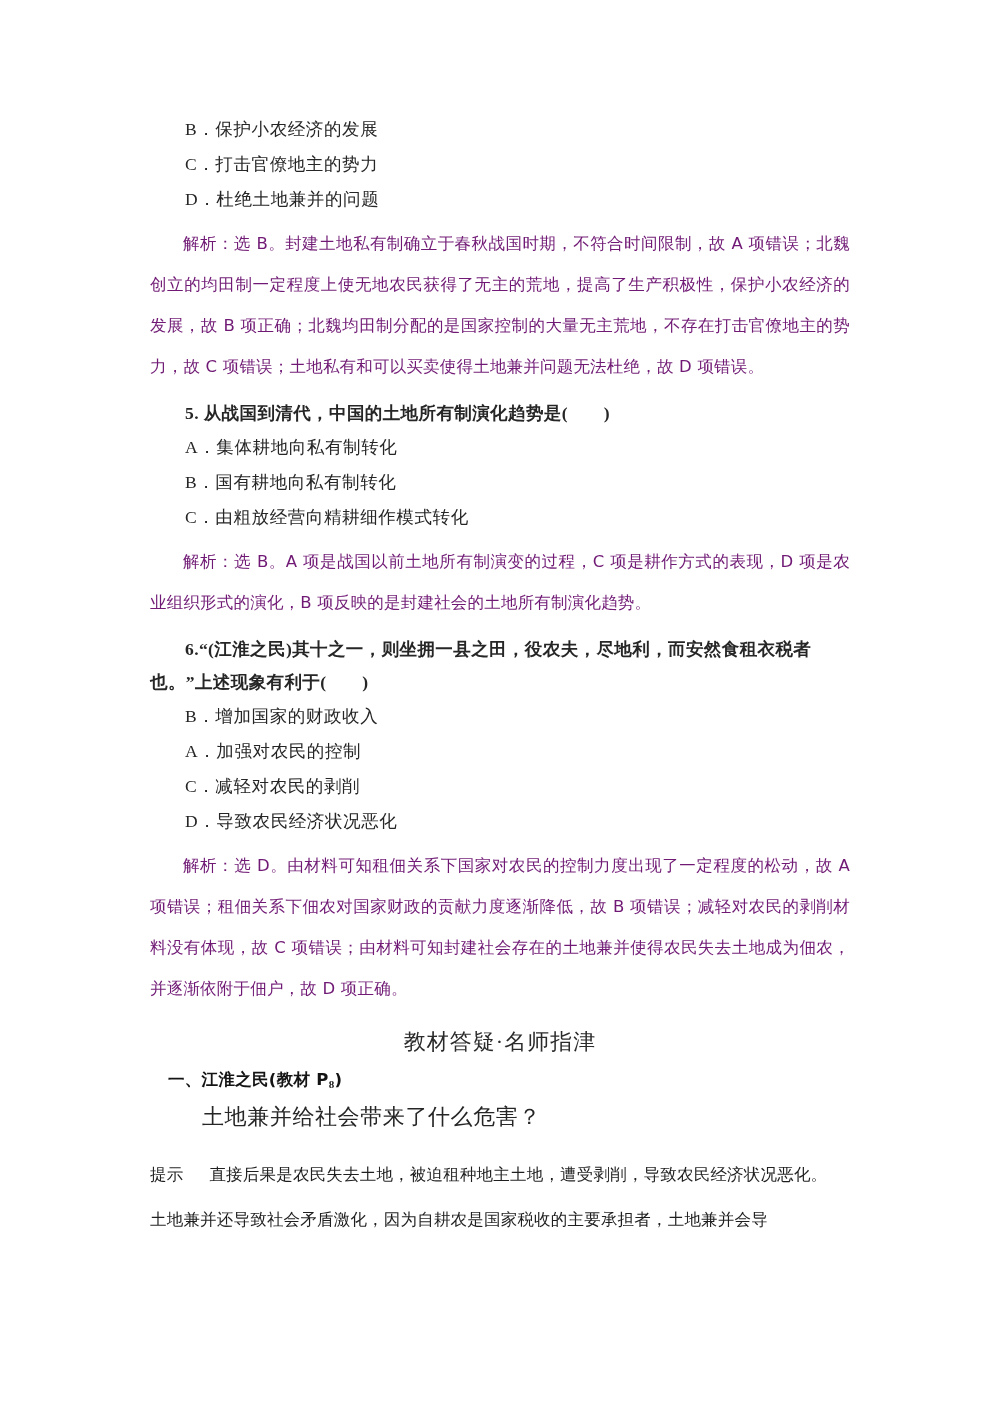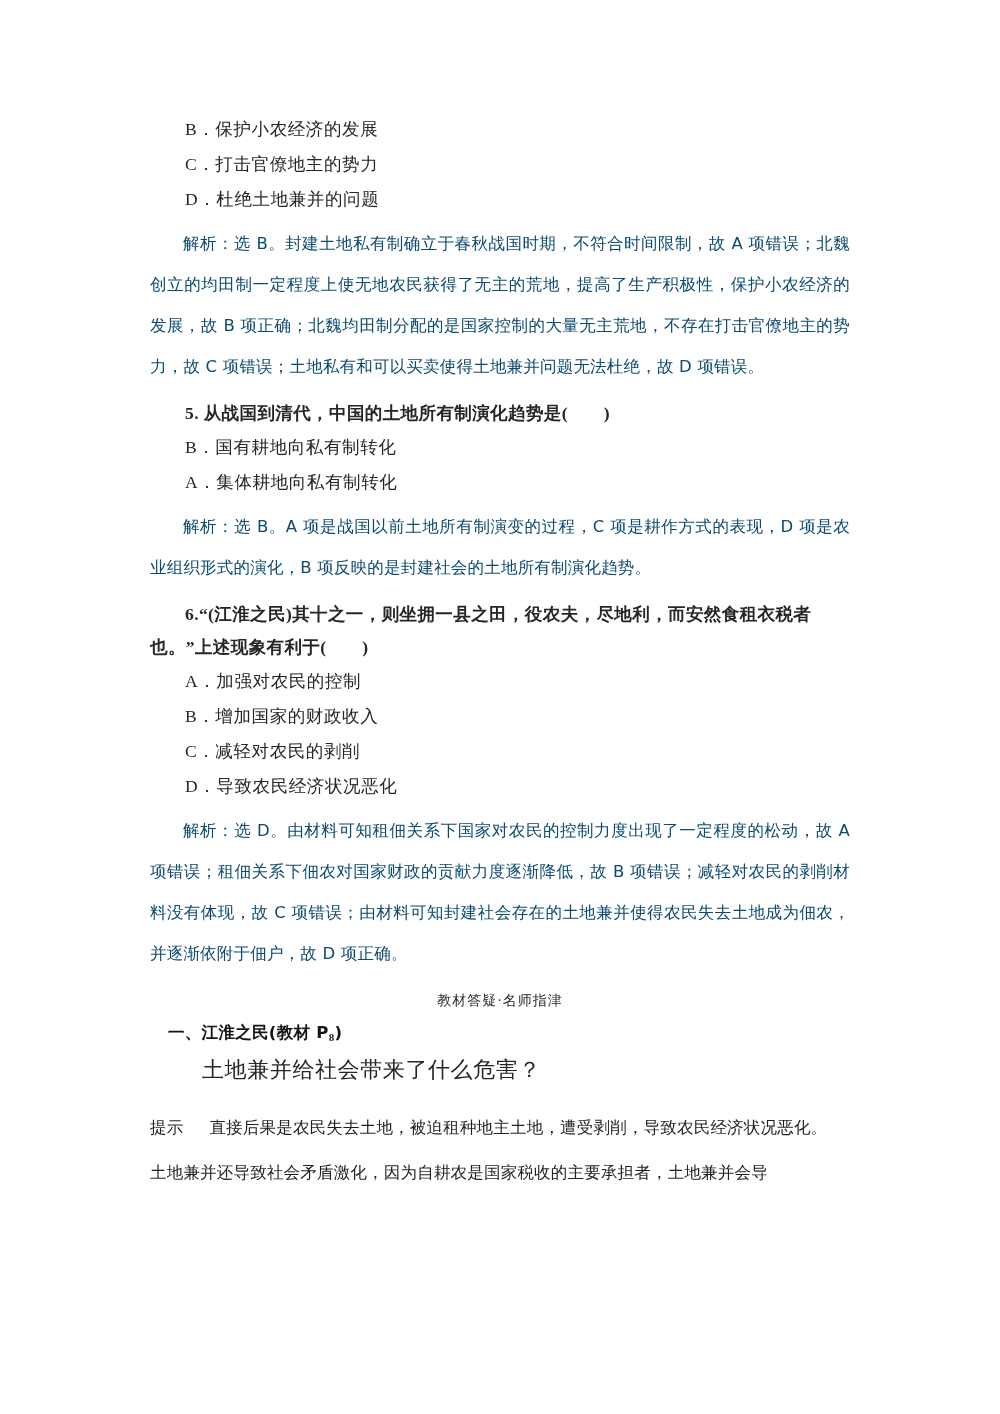--- a/index.html
+++ b/index.html
@@ -47,32 +47,32 @@
     padding-left: 0;
     text-indent: 35px;
     font-weight: bold;
   }
 
   
   .analysis {
     font-family: "DejaVu Sans", "Liberation Sans", sans-serif;
     font-size: 16.5px;
     line-height: 41px;
-    color: #0c4a6e;
+    color: #701a75;
     text-align: justify;
     text-justify: inter-ideograph;
     text-indent: 33px;
     letter-spacing: 0.2px;
     -webkit-font-smoothing: none;
   }
 
   
   .section-heading {
     font-family: "Liberation Serif", "DejaVu Serif", serif;
-    font-size: 14px;
+    font-size: 22px;
     text-align: center;
     color: #2b2b2b;
     letter-spacing: 1px;
     margin-top: 18px;
     margin-bottom: 6px;
   }
 
   
   .subheading {
     font-family: "DejaVu Sans", "Liberation Sans", sans-serif;
@@ -130,32 +130,33 @@
     <div class="opt">C．打击官僚地主的势力</div>
     <div class="opt">D．杜绝土地兼并的问题</div>
 
     <div class="sp-6"></div>
 
     <div class="analysis">解析：选 B。封建土地私有制确立于春秋战国时期，不符合时间限制，故 A 项错误；北魏创立的均田制一定程度上使无地农民获得了无主的荒地，提高了生产积极性，保护小农经济的发展，故 B 项正确；北魏均田制分配的是国家控制的大量无主荒地，不存在打击官僚地主的势力，故 C 项错误；土地私有和可以买卖使得土地兼并问题无法杜绝，故 D 项错误。</div>
 
     <div class="sp-10"></div>
 
     <div class="stem hang">5. 从战国到清代，中国的土地所有制演化趋势是(　　)</div>
+    <div class="opt">A．集体耕地向私有制转化</div>
     <div class="opt">B．国有耕地向私有制转化</div>
-    <div class="opt">A．集体耕地向私有制转化</div>
+    <div class="opt">C．由粗放经营向精耕细作模式转化</div>
 
     <div class="sp-6"></div>
 
     <div class="analysis">解析：选 B。A 项是战国以前土地所有制演变的过程，C 项是耕作方式的表现，D 项是农业组织形式的演化，B 项反映的是封建社会的土地所有制演化趋势。</div>
 
     <div class="sp-10"></div>
 
     <div class="stem hang">6.“(江淮之民)其十之一，则坐拥一县之田，役农夫，尽地利，而安然食租衣税者也。”上述现象有利于(　　)</div>
+    <div class="opt">B．增加国家的财政收入</div>
     <div class="opt">A．加强对农民的控制</div>
-    <div class="opt">B．增加国家的财政收入</div>
     <div class="opt">C．减轻对农民的剥削</div>
     <div class="opt">D．导致农民经济状况恶化</div>
 
     <div class="sp-6"></div>
 
     <div class="analysis">解析：选 D。由材料可知租佃关系下国家对农民的控制力度出现了一定程度的松动，故 A 项错误；租佃关系下佃农对国家财政的贡献力度逐渐降低，故 B 项错误；减轻对农民的剥削材料没有体现，故 C 项错误；由材料可知封建社会存在的土地兼并使得农民失去土地成为佃农，并逐渐依附于佃户，故 D 项正确。</div>
 
     <div class="section-heading">教材答疑·名师指津</div>
 
     <div class="subheading"><span>一、江淮之民(教材 P</span><sub class="pg">8</sub><span>)</span></div>

